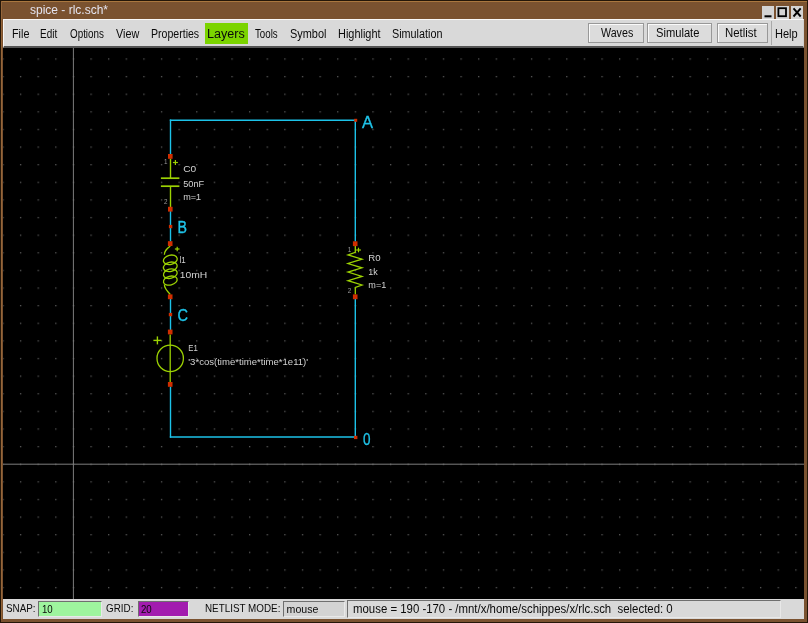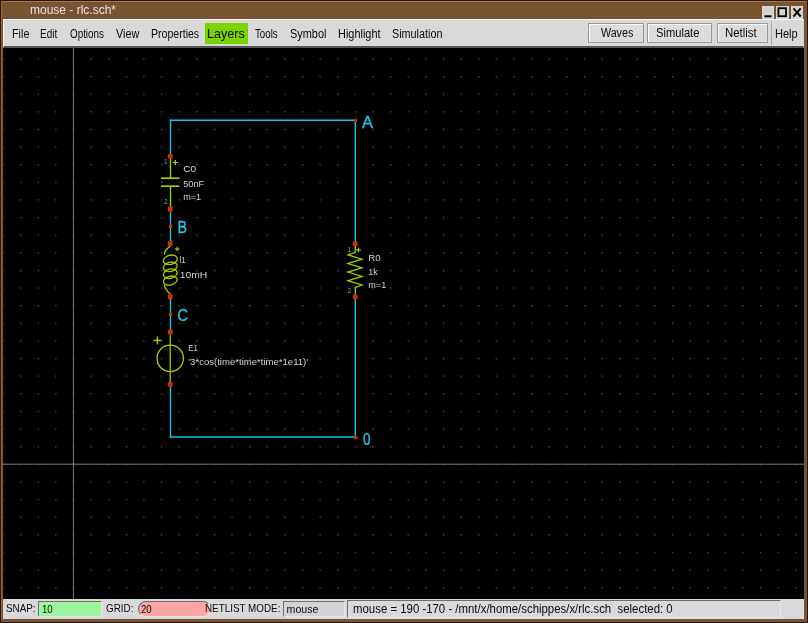--- a/index.html
+++ b/index.html
@@ -31,21 +31,21 @@
   .entry > span{position:absolute;left:2.2px;top:2.3px;line-height:10.6px;display:inline-block;
          transform:scaleX(0.91);transform-origin:0 0;white-space:pre;}
   #bottomframe{position:absolute;left:1px;top:620px;width:806px;height:2.2px;background:#7a5230;}
 </style>
 </head>
 <body>
 <div id="outer"></div>
 <div id="brown"></div>
 <div id="titlehl"></div>
 <div id="lefthl"></div>
-<div id="title">mouse - rlc.sch*</div>
+<div id="title">spice - rlc.sch*</div>
 
 <div class="winbtn" style="left:761.8px;">
   <svg width="12" height="13" style="position:absolute;left:0;top:0;">
     <rect x="2.5" y="9.3" width="7" height="2" fill="#000"></rect>
   </svg>
 </div>
 <div class="winbtn" style="left:776.4px;">
   <svg width="12" height="13" style="position:absolute;left:0;top:0;">
     <rect x="2.4" y="2.2" width="7.6" height="8" fill="none" stroke="#000" stroke-width="1.8"></rect>
   </svg>
@@ -174,21 +174,21 @@
     <text x="362.9" y="444.8" textLength="7.5" lengthAdjust="spacingAndGlyphs">0</text>
   </g>
 </svg>
 
 <div id="status"></div>
 <span class="st" style="left:6.2px;">SNAP:</span>
 <div class="entry" style="left:38.4px;width:64px;background:#9ef59e;">
     <span>10</span>
   </div>
 <span class="st" style="left:106px;">GRID:</span>
-<div class="entry" style="left:138px;width:73px;background:#fca5a5;border-radius:8px;">
+<div class="entry" style="left:138px;width:51px;background:#a21caf;">
     <span>20</span>
   </div>
 <span class="st" style="left:204.6px;">NETLIST MODE:</span>
 <div class="entry" style="left:283.4px;width:61.8px;background:#d3d3d3;">
     <span style="transform:scaleX(1.0);">mouse</span>
   </div>
 <div class="entry" style="left:346.5px;width:434px;top:600.2px;height:17.6px;background:#d9d9d9;text-align:center;">
   <span style="left:5.2px;top:2.2px;font-size:12px;line-height:12px;transform:scaleX(0.95);">mouse = 190 -170 - /mnt/x/home/schippes/x/rlc.sch&nbsp; selected: 0</span>
 </div>
 <div id="bottomframe"></div>

